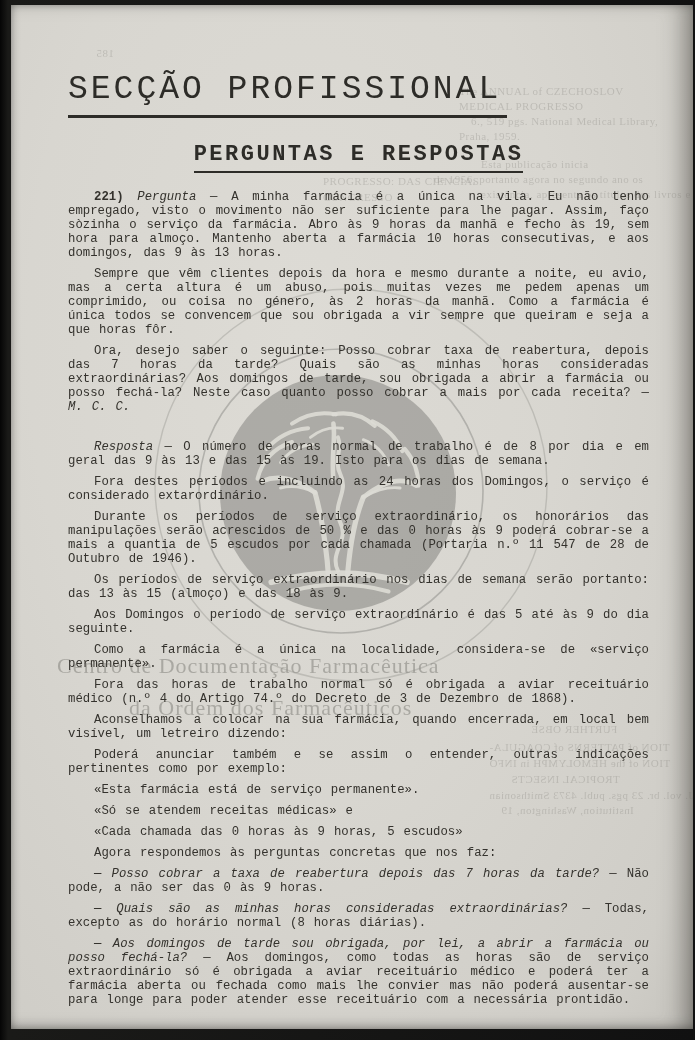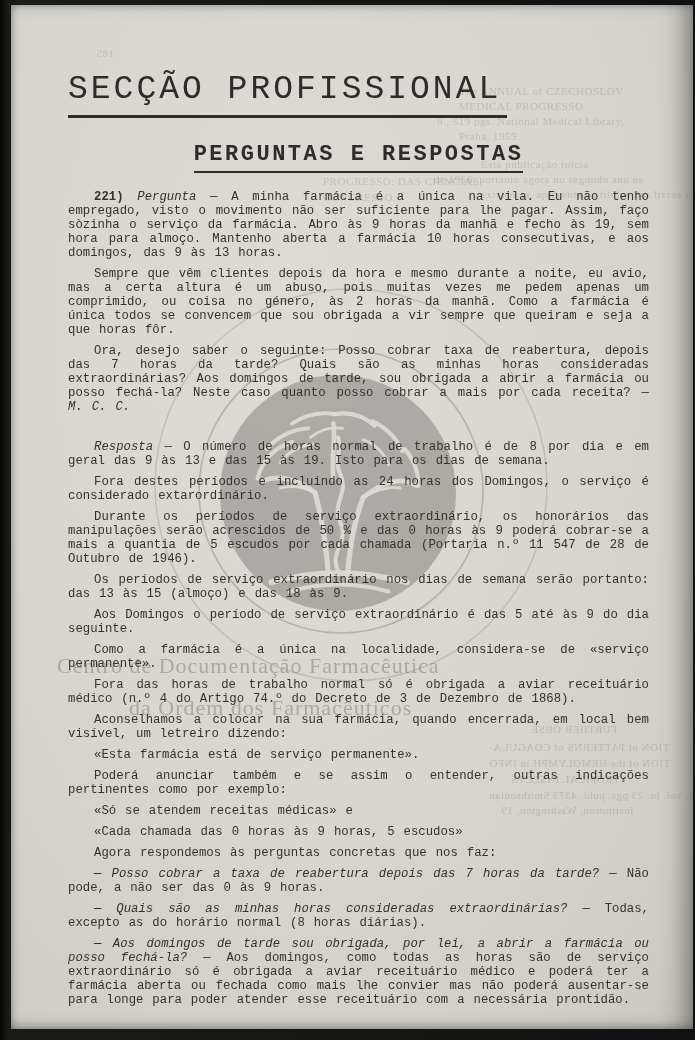--- a/index.html
+++ b/index.html
@@ -80,21 +80,21 @@
 </head>
 <body>
 
 <div id="scan">
   <div id="page">
 
     <div id="bleedthrough-layer" class="layer">
         <div class="bt mir" style="left: 85px; top: 42px;">185</div>
         <div class="bt" style="left: 448px; top: 80px;">The  ANNUAL  of  CZECHOSLOV</div>
         <div class="bt" style="left: 448px; top: 95px;">MEDICAL  PROGRESSO</div>
-        <div class="bt" style="left: 426px; top: 110px;">6.,  519  pgs.  National  Medical  Library,</div>
+        <div class="bt" style="left: 460px; top: 110px;">6.,  519  pgs.  National  Medical  Library,</div>
         <div class="bt" style="left: 448px; top: 125px;">Praha,  1959.</div>
         <div class="bt" style="left: 470px; top: 153px;">Esta  publicação  inicia</div>
         <div class="bt" style="left: 423px; top: 168px; text-align: right;">de  1956,  portanto  agora  no  segundo  ano  os</div>
         <div class="bt" style="left: 430px; top: 183px; margin-left: 40px;">existência,  apresenta  os  títulos  dos  livros  e</div>
         <div class="bt" style="left: 312px; top: 170px;">PROGRESSO:  DAS  CIENCIAS</div>
         <div class="bt" style="left: 312px; top: 186px;">CONGRESSO</div>
         <div class="bt mir" style="left: 520px; top: 718px;">FURTHER  OBSE</div>
         <div class="bt mir" style="left: 478px; top: 736px;">TION  of  PATTERNS  of  COAGULA-</div>
         <div class="bt mir" style="left: 478px; top: 752px;">TION  of  the  HEMOLYMPH  in  INFO</div>
         <div class="bt mir" style="left: 500px; top: 768px;">TROPICAL  INSECTS</div>
@@ -152,22 +152,22 @@
           <p class="para"><span>Sempre que vêm clientes depois da hora e mesmo durante a noite, eu avio, mas a certa altura é um abuso, pois muitas vezes me pedem apenas um comprimido, ou coisa no género, às 2 horas da manhã. Como a farmácia é única todos se convencem que sou obrigada a vir sempre que queiram e seja a que horas fôr.</span></p>
           <p class="para"><span>Ora, desejo saber o seguinte: Posso cobrar taxa de reabertura, depois das 7 horas da tarde? Quais são as minhas horas consideradas extraordinárias? Aos domingos de tarde, sou obrigada a abrir a farmácia ou posso fechá-la? Neste caso quanto posso cobrar a mais por cada receita? — </span><span class="it">M. C. C.</span></p>
           <p class="para gap-lg"><span class="it">Resposta</span><span> — O número de horas normal de trabalho é de 8 por dia e em geral das 9 às 13 e das 15 às 19. Isto para os dias de semana.</span></p>
           <p class="para"><span>Fora destes períodos e incluindo as 24 horas dos Domingos, o serviço é considerado extarordinário.</span></p>
           <p class="para"><span>Durante os períodos de serviço extraordinário, os honorários das manipulações serão acrescidos de 50 % e das 0 horas às 9 poderá cobrar-se a mais a quantia de 5 escudos por cada chamada (Portaria n.º 11 547 de 28 de Outubro de 1946).</span></p>
           <p class="para"><span>Os períodos de serviço extraordinário nos dias de semana serão portanto: das 13 às 15 (almoço) e das 18 às 9.</span></p>
           <p class="para"><span>Aos Domingos o período de serviço extraordinário é das 5 até às 9 do dia seguinte.</span></p>
           <p class="para"><span>Como a farmácia é a única na localidade, considera-se de «serviço permanente».</span></p>
           <p class="para"><span>Fora das horas de trabalho normal só é obrigada a aviar receituário médico (n.º 4 do Artigo 74.º do Decreto de 3 de Dezembro de 1868).</span></p>
           <p class="para"><span>Aconselhamos a colocar na sua farmácia, quando encerrada, em local bem visível, um letreiro dizendo:</span></p>
+          <p class="para"><span>Poderá anunciar também e se assim o entender, outras indicações pertinentes como por exemplo:</span></p>
           <p class="para"><span>«Esta farmácia está de serviço permanente».</span></p>
-          <p class="para"><span>Poderá anunciar também e se assim o entender, outras indicações pertinentes como por exemplo:</span></p>
           <p class="para"><span>«Só se atendem receitas médicas» e</span></p>
           <p class="para"><span>«Cada chamada das 0 horas às 9 horas, 5 escudos»</span></p>
           <p class="para"><span>Agora respondemos às perguntas concretas que nos faz:</span></p>
           <p class="para"><span class="it">— Posso cobrar a taxa de reabertura depois das 7 horas da tarde?</span><span> — Não pode, a não ser das 0 às 9 horas.</span></p>
           <p class="para"><span class="it">— Quais são as minhas horas consideradas extraordinárias?</span><span> — Todas, excepto as do horário normal (8 horas diárias).</span></p>
           <p class="para"><span class="it">— Aos domingos de tarde sou obrigada, por lei, a abrir a farmácia ou posso fechá-la?</span><span> — Aos domingos, como todas as horas são de serviço extraordinário só é obrigada a aviar receituário médico e poderá ter a farmácia aberta ou fechada como mais lhe convier mas não poderá ausentar-se para longe para poder atender esse receituário com a necessária prontidão.</span></p>
         </div>
     </div>
 
   </div>

